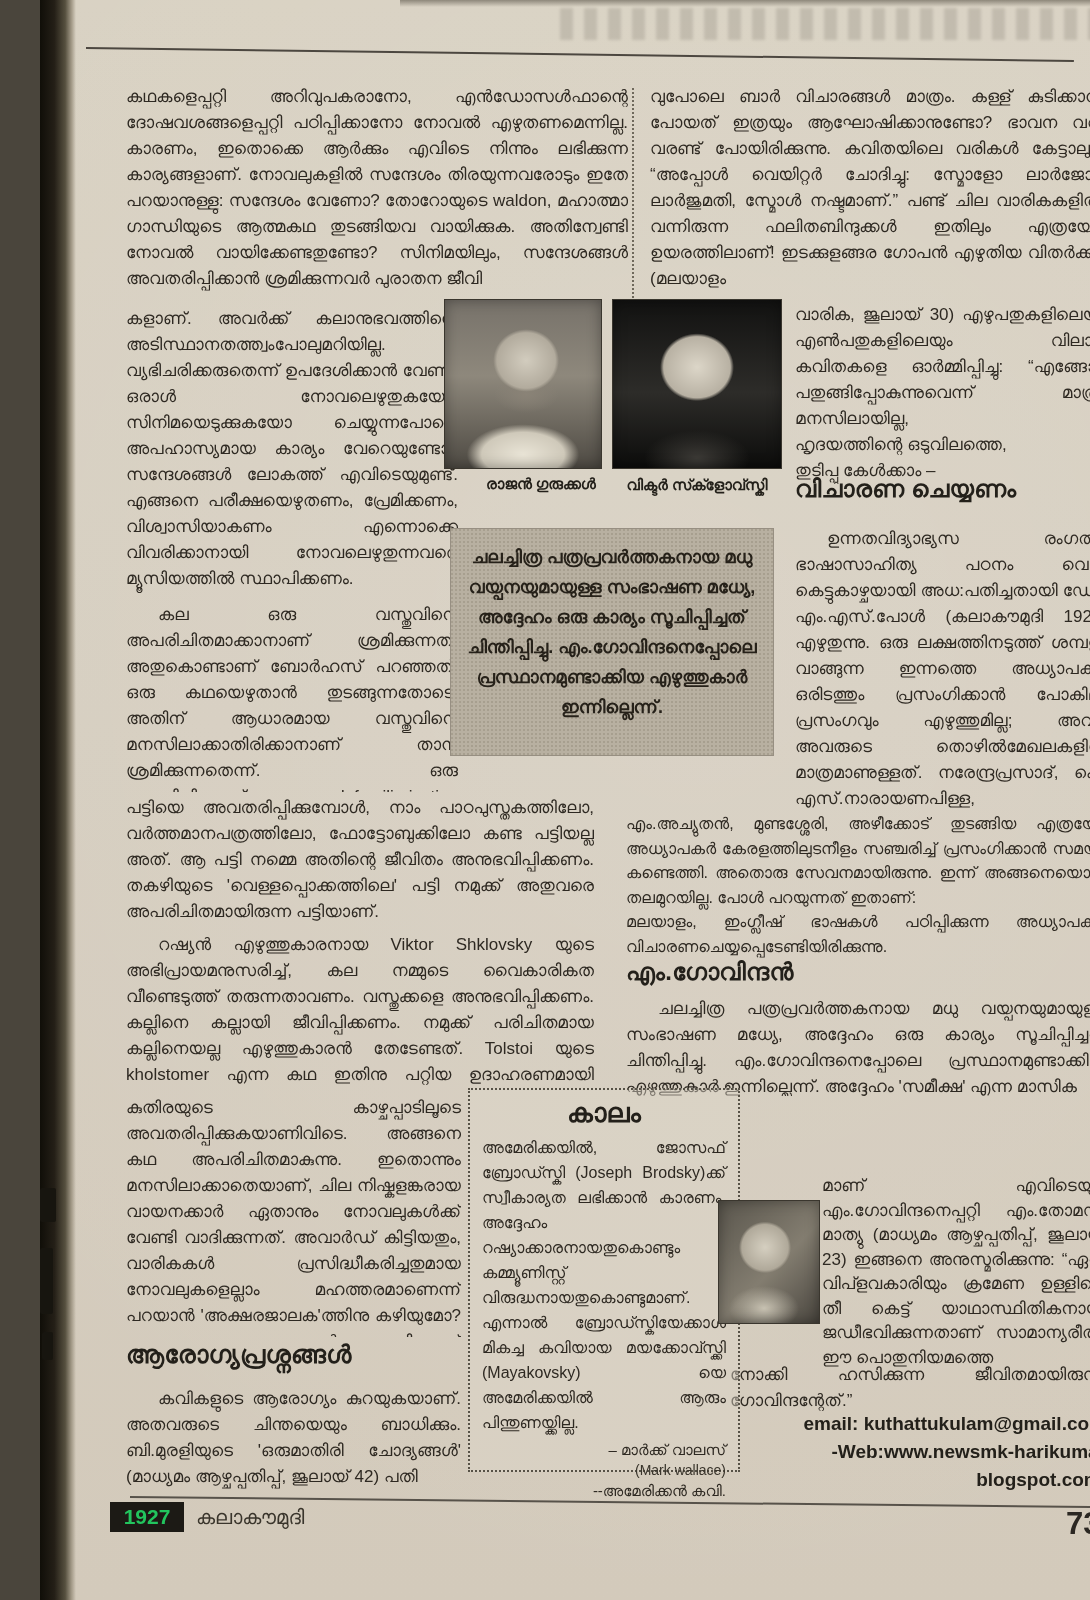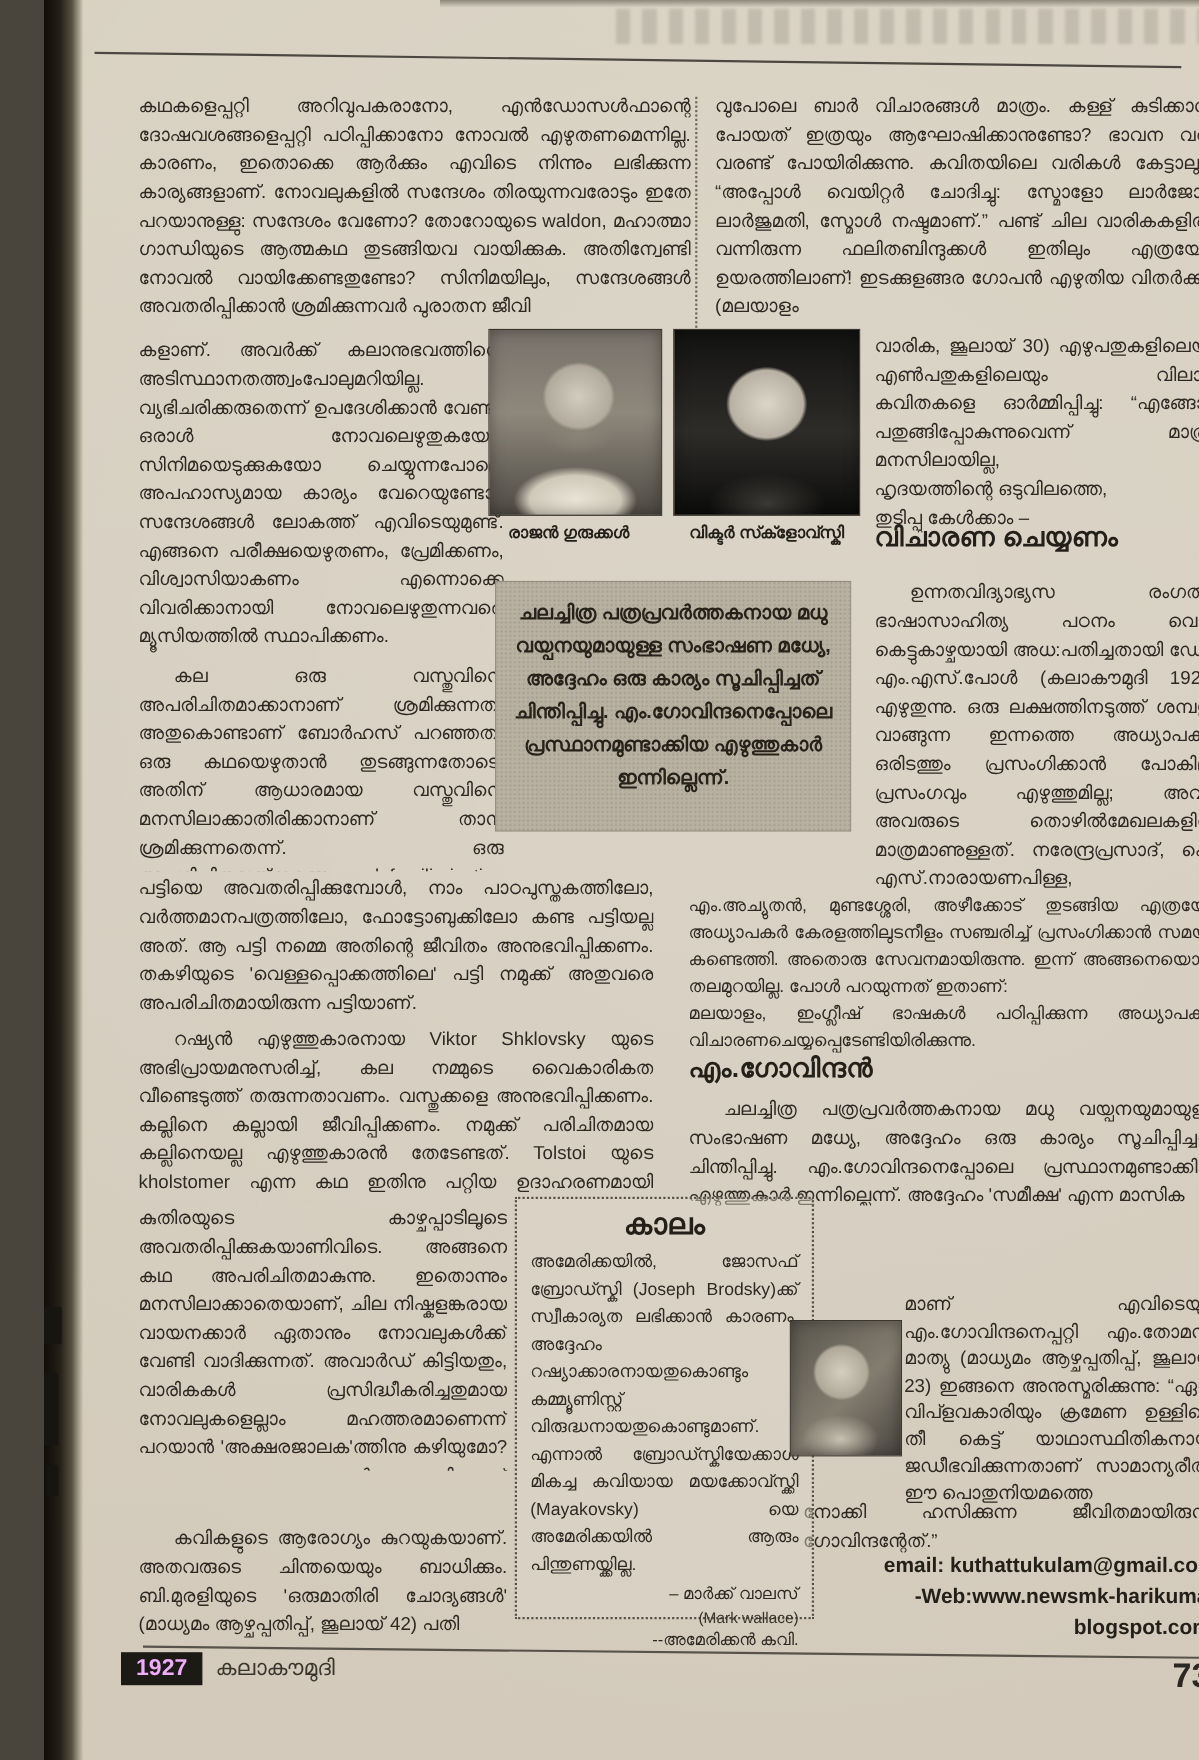--- a/index.html
+++ b/index.html
@@ -38,20 +38,21 @@
   <div class="rule" style="left:46px;top:47px;width:988px;transform:rotate(0.75deg);"></div>
 
   <div class="dotsep" style="left:592px;top:88px;height:214px;"></div>
 
   <div class="blk" style="left:86px;top:84px;width:502px;height:230px;">കഥകളെപ്പറ്റി അറിവുപകരാനോ, എൻഡോസൾഫാന്റെ ദോഷവശങ്ങളെപ്പറ്റി പഠിപ്പിക്കാനോ നോവൽ എഴുതണമെന്നില്ല. കാരണം, ഇതൊക്കെ ആർക്കും എവിടെ നിന്നും ലഭിക്കുന്ന കാര്യങ്ങളാണ്. നോവലുകളിൽ സന്ദേശം തിരയുന്നവരോടും ഇതേ പറയാനുള്ളു: സന്ദേശം വേണോ? തോറോയുടെ waldon, മഹാത്മാ ഗാന്ധിയുടെ ആത്മകഥ തുടങ്ങിയവ വായിക്കുക. അതിന്വേണ്ടി നോവൽ വായിക്കേണ്ടതുണ്ടോ? സിനിമയിലും, സന്ദേശങ്ങൾ അവതരിപ്പിക്കാൻ ശ്രമിക്കുന്നവർ പുരാതന ജീവി</div>
   <div class="blk" style="left:86px;top:306px;width:332px;height:292px;">കളാണ്. അവർക്ക് കലാനുഭവത്തിന്റെ അടിസ്ഥാനതത്ത്വംപോലുമറിയില്ല. വ്യഭിചരിക്കരുതെന്ന് ഉപദേശിക്കാൻ വേണ്ടി, ഒരാൾ നോവലെഴുതുകയോ, സിനിമയെടുക്കുകയോ ചെയ്യുന്നപോലെ അപഹാസ്യമായ കാര്യം വേറെയുണ്ടോ? സന്ദേശങ്ങൾ ലോകത്ത് എവിടെയുമുണ്ട്. എങ്ങനെ പരീക്ഷയെഴുതണം, പ്രേമിക്കണം, വിശ്വാസിയാകണം എന്നൊക്കെ വിവരിക്കാനായി നോവലെഴുതുന്നവരെ മ്യൂസിയത്തിൽ സ്ഥാപിക്കണം.</div>
   <div class="blk ind" style="left:86px;top:602px;width:332px;height:190px;">കല ഒരു വസ്തുവിനെ അപരിചിതമാക്കാനാണ് ശ്രമിക്കുന്നത്. അതുകൊണ്ടാണ് ബോർഹസ് പറഞ്ഞത്, ഒരു കഥയെഴുതാൻ തുടങ്ങുന്നതോടെ, അതിന് ആധാരമായ വസ്തുവിനെ മനസിലാക്കാതിരിക്കാനാണ് താൻ ശ്രമിക്കുന്നതെന്ന്. ഒരു അപരിചിതവത്ക്കരണം – defamiliarization സംഭവിക്കുകയാണ്. കഥയിൽ ഒരു</div>
   <div class="blk" style="left:86px;top:795px;width:468px;height:134px;">പട്ടിയെ അവതരിപ്പിക്കുമ്പോൾ, നാം പാഠപുസ്തകത്തിലോ, വർത്തമാനപത്രത്തിലോ, ഫോട്ടോബുക്കിലോ കണ്ട പട്ടിയല്ല അത്. ആ പട്ടി നമ്മെ അതിന്റെ ജീവിതം അനുഭവിപ്പിക്കണം. തകഴിയുടെ 'വെള്ളപ്പൊക്കത്തിലെ' പട്ടി നമുക്ക് അതുവരെ അപരിചിതമായിരുന്ന പട്ടിയാണ്.</div>
   <div class="blk ind" style="left:86px;top:932px;width:468px;height:160px;">റഷ്യൻ എഴുത്തുകാരനായ Viktor Shklovsky യുടെ അഭിപ്രായമനുസരിച്ച്, കല നമ്മുടെ വൈകാരികത വീണ്ടെടുത്ത് തരുന്നതാവണം. വസ്തുക്കളെ അനുഭവിപ്പിക്കണം. കല്ലിനെ കല്ലായി ജീവിപ്പിക്കണം. നമുക്ക് പരിചിതമായ കല്ലിനെയല്ല എഴുത്തുകാരൻ തേടേണ്ടത്. Tolstoi യുടെ kholstomer എന്ന കഥ ഇതിനു പറ്റിയ ഉദാഹരണമായി ഷൊളോവ്സ്കി ചൂണ്ടിക്കാട്ടുന്നു. ഒരു സാധാരണ കഥയെ,</div>
   <div class="blk" style="left:86px;top:1095px;width:335px;height:242px;">കുതിരയുടെ കാഴ്ചപ്പാടിലൂടെ അവതരിപ്പിക്കുകയാണിവിടെ. അങ്ങനെ കഥ അപരിചിതമാകുന്നു. ഇതൊന്നും മനസിലാക്കാതെയാണ്, ചില നിഷ്കളങ്കരായ വായനക്കാർ ഏതാനും നോവലുകൾക്ക് വേണ്ടി വാദിക്കുന്നത്. അവാർഡ് കിട്ടിയതും, വാരികകൾ പ്രസിദ്ധീകരിച്ചതുമായ നോവലുകളെല്ലാം മഹത്തരമാണെന്ന് പറയാൻ 'അക്ഷരജാലക'ത്തിനു കഴിയുമോ? മറ്റുള്ളവരുടെ ഇഷ്ടങ്ങൾ എന്തിനാണ് ഇവിടെ അതേപടി വിഴുങ്ങുന്നത്?</div>
+  <div class="head" style="left:86px;top:1340px;width:335px;font-size:25px;">ആരോഗ്യപ്രശ്നങ്ങൾ</div>
   <div class="blk ind" style="left:86px;top:1386px;width:335px;height:112px;">കവികളുടെ ആരോഗ്യം കുറയുകയാണ്. അതവരുടെ ചിന്തയെയും ബാധിക്കും. ബി.മുരളിയുടെ 'ഒരുമാതിരി ചോദ്യങ്ങൾ' (മാധ്യമം ആഴ്ചപ്പതിപ്പ്, ജൂലായ് 42) പതി</div>
 
   <div class="blk" style="left:610px;top:84px;width:452px;height:230px;">വുപോലെ ബാർ വിചാരങ്ങൾ മാത്രം. കള്ള് കുടിക്കാൻ പോയത് ഇത്രയും ആഘോഷിക്കാനുണ്ടോ? ഭാവന വറ്റി വരണ്ട് പോയിരിക്കുന്നു. കവിതയിലെ വരികൾ കേട്ടാലും: “അപ്പോൾ വെയിറ്റർ ചോദിച്ചു: സ്മോളോ ലാർജോ? ലാർജുമതി, സ്മോൾ നഷ്ടമാണ്.” പണ്ട് ചില വാരികകളിൽ വന്നിരുന്ന ഫലിതബിന്ദുക്കൾ ഇതിലും എത്രയോ ഉയരത്തിലാണ്! ഇടക്കുളങ്ങര ഗോപൻ എഴുതിയ വിതർക്കം (മലയാളം</div>
   <div class="blk prelines" style="left:755px;top:302px;width:312px;height:182px;">വാരിക, ജൂലായ് 30) എഴുപതുകളിലെയും എൺപതുകളിലെയും വിലാപ കവിതകളെ ഓർമ്മിപ്പിച്ചു: “എങ്ങോട്ട് പതുങ്ങിപ്പോകുന്നുവെന്ന് മാത്രം മനസിലായില്ല,
 ഹൃദയത്തിന്റെ ഒടുവിലത്തെ,
 തുടിപ്പു കേൾക്കാം –
 മരിക്കും മുൻപ് നിലവിളിച്ചതാകാം.”</div>
   <div class="head" style="left:755px;top:475px;width:312px;">വിചാരണ ചെയ്യണം</div>
   <div class="blk ind" style="left:755px;top:526px;width:312px;height:284px;">ഉന്നതവിദ്യാഭ്യസ രംഗത്ത് ഭാഷാസാഹിത്യ പഠനം വെറും കെട്ടുകാഴ്ചയായി അധ:പതിച്ചതായി ഡോ, എം.എസ്.പോൾ (കലാകൗമുദി 1923) എഴുതുന്നു. ഒരു ലക്ഷത്തിനടുത്ത് ശമ്പളം വാങ്ങുന്ന ഇന്നത്തെ അധ്യാപകർ ഒരിടത്തും പ്രസംഗിക്കാൻ പോകില്ല. പ്രസംഗവും എഴുത്തുമില്ല; അവർ അവരുടെ തൊഴിൽമേഖലകളിൽ മാത്രമാണുള്ളത്. നരേന്ദ്രപ്രസാദ്, കെ. എസ്.നാരായണപിള്ള, കെ.എം.തരകൻ, അയ്യപ്പപ്പണിക്കർ, എം.എൻ.വിജയൻ,</div>
   <div class="blk prelines" style="left:586px;top:812px;width:480px;height:148px;font-size:16px;line-height:24.5px;">എം.അച്യുതൻ, മുണ്ടശ്ശേരി, അഴീക്കോട് തുടങ്ങിയ എത്രയോ അധ്യാപകർ കേരളത്തിലുടനീളം സഞ്ചരിച്ച് പ്രസംഗിക്കാൻ സമയം കണ്ടെത്തി. അതൊരു സേവനമായിരുന്നു. ഇന്ന് അങ്ങനെയൊരു തലമുറയില്ല. പോൾ പറയുന്നത് ഇതാണ്:
@@ -66,41 +67,41 @@
 
   <div class="photo" style="left:404px;top:299px;width:156px;height:168px;background:
       radial-gradient(ellipse 34% 30% at 52% 36%, #d2ccbe 0%, #b2ab9d 55%, rgba(0,0,0,0) 62%),
       radial-gradient(ellipse 30% 16% at 52% 56%, #8a8377 0%, rgba(0,0,0,0) 70%),
       radial-gradient(ellipse 48% 24% at 50% 92%, #e9e4d6 0%, #cfc9ba 55%, rgba(0,0,0,0) 75%),
       linear-gradient(180deg,#77726a 0%,#8e887c 45%,#4e4a43 100%);"></div>
   <div class="photo" style="left:572px;top:299px;width:168px;height:168px;background:
       radial-gradient(ellipse 36% 33% at 50% 40%, #dcd6c8 0%, #b8b1a3 55%, rgba(0,0,0,0) 61%),
       radial-gradient(ellipse 42% 22% at 50% 94%, #3c3a36 0%, rgba(0,0,0,0) 75%),
       linear-gradient(180deg,#121211 0%,#2d2c29 55%,#0c0c0b 100%);"></div>
-  <div class="caption" style="left:392px;top:476px;width:170px;">രാജൻ ഗുരുക്കൾ</div>
+  <div class="caption" style="left:416px;top:476px;width:170px;font-family:Liberation Serif, serif;">രാജൻ ഗുരുക്കൾ</div>
   <div class="caption" style="left:562px;top:476px;width:190px;">വിക്ടർ സ്ക്ളോവ്സ്കി</div>
 
   <div style="position:absolute;left:410px;top:528px;width:324px;height:228px;background-color:#b8b0a1;background-image:radial-gradient(#a79f8f 1px, rgba(0,0,0,0) 1px);background-size:4px 4px;box-shadow:inset 0 0 0 1px rgba(90,84,72,.35);">
     <div style="padding:14px 16px;text-align:center;font-weight:bold;font-size:18px;line-height:30px;color:#262119;">ചലച്ചിത്ര പത്രപ്രവർത്തകനായ മധു വയ്പനയുമായുള്ള സംഭാഷണ മധ്യേ, അദ്ദേഹം ഒരു കാര്യം സൂചിപ്പിച്ചത് ചിന്തിപ്പിച്ചു. എം.ഗോവിന്ദനെപ്പോലെ പ്രസ്ഥാനമുണ്ടാക്കിയ എഴുത്തുകാർ ഇന്നില്ലെന്ന്.</div>
   </div>
 
   <div style="position:absolute;left:428px;top:1088px;width:272px;height:384px;border:2px dotted #565146;background:rgba(222,215,202,.45);box-sizing:border-box;padding:8px 12px 6px 12px;">
     <div style="text-align:center;font-weight:bold;font-size:27px;color:#23201a;margin-bottom:6px;">കാലം</div>
     <div class="kalam-body" style="text-align:justify;font-size:16px;line-height:25px;color:#2e2922;">അമേരിക്കയിൽ, ജോസഫ് ബ്രോഡ്സ്കി (Joseph Brodsky)ക്ക് സ്വീകാര്യത ലഭിക്കാൻ കാരണം, അദ്ദേഹം റഷ്യാക്കാരനായതുകൊണ്ടും കമ്മ്യൂണിസ്റ്റ് വിരുദ്ധനായതുകൊണ്ടുമാണ്. എന്നാൽ ബ്രോഡ്സ്കിയേക്കാൾ മികച്ച കവിയായ മയക്കോവ്സ്ക്കി (Mayakovsky) യെ അമേരിക്കയിൽ ആരും പിന്തുണയ്ക്കില്ല.</div>
     <div style="text-align:right;font-size:15px;line-height:22px;margin-top:4px;color:#2e2922;">– മാർക്ക് വാലസ്</div>
     <div style="text-align:right;font-size:14px;line-height:19px;color:#3a352c;">(Mark wallace)</div>
     <div style="text-align:right;font-size:15px;line-height:21px;color:#2e2922;">--അമേരിക്കൻ കവി.</div>
   </div>
 
   <div class="photo" style="left:678px;top:1200px;width:100px;height:122px;z-index:5;background:
       radial-gradient(ellipse 42% 34% at 46% 38%, #d5cfc0 0%, #b0a99a 55%, rgba(0,0,0,0) 62%),
       radial-gradient(ellipse 50% 26% at 45% 88%, #c8c2b2 0%, rgba(0,0,0,0) 70%),
       linear-gradient(135deg,#5a564d 0%,#837d70 55%,#4a463f 100%);"></div>
 
   <div class="rule" style="left:90px;top:1496px;width:975px;transform:rotate(0.6deg);background:#57524a;"></div>
-  <div style="position:absolute;left:70px;top:1502px;width:74px;height:30px;background:#1c1a15;color:#f0abfc;font-weight:bold;font-size:21px;text-align:center;line-height:30px;">
+  <div style="position:absolute;left:70px;top:1502px;width:74px;height:30px;background:#1c1a15;color:#22c55e;font-weight:bold;font-size:21px;text-align:center;line-height:30px;">
     <span>1927</span>
   </div>
   <div style="position:absolute;left:156px;top:1506px;font-weight:normal;font-size:20px;color:#3a352c;">കലാകൗമുദി</div>
   <div style="position:absolute;left:1026px;top:1506px;font-weight:bold;font-size:31px;color:#2b2722;">73</div>
 
   <div style="position:absolute;right:0;top:0;width:14px;height:1600px;background:linear-gradient(270deg,rgba(90,84,72,.25),rgba(90,84,72,0));"></div>
 </div>
 
 </body></html>

